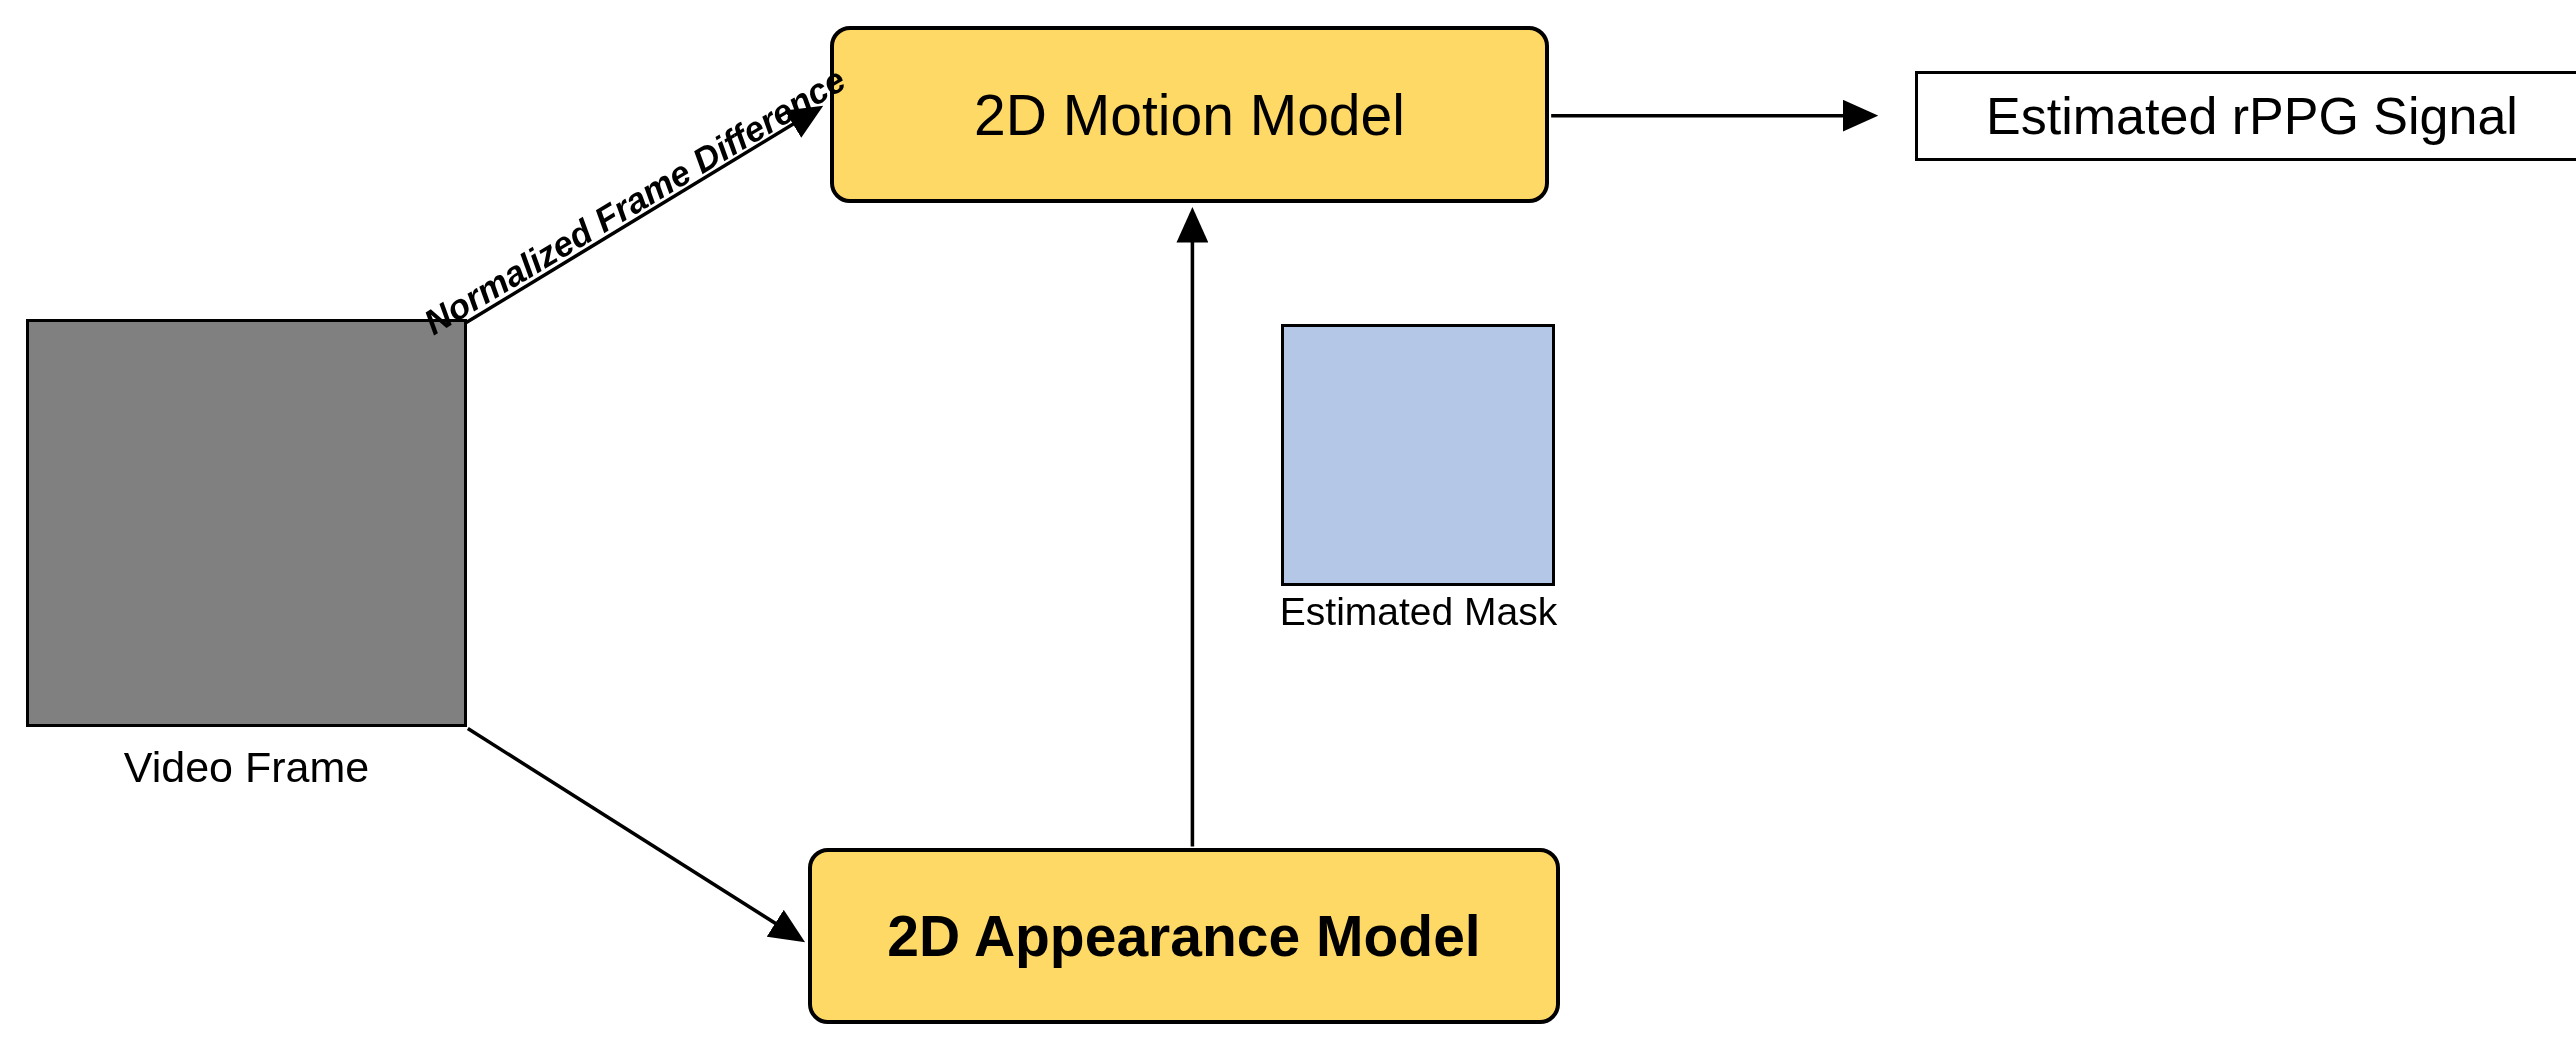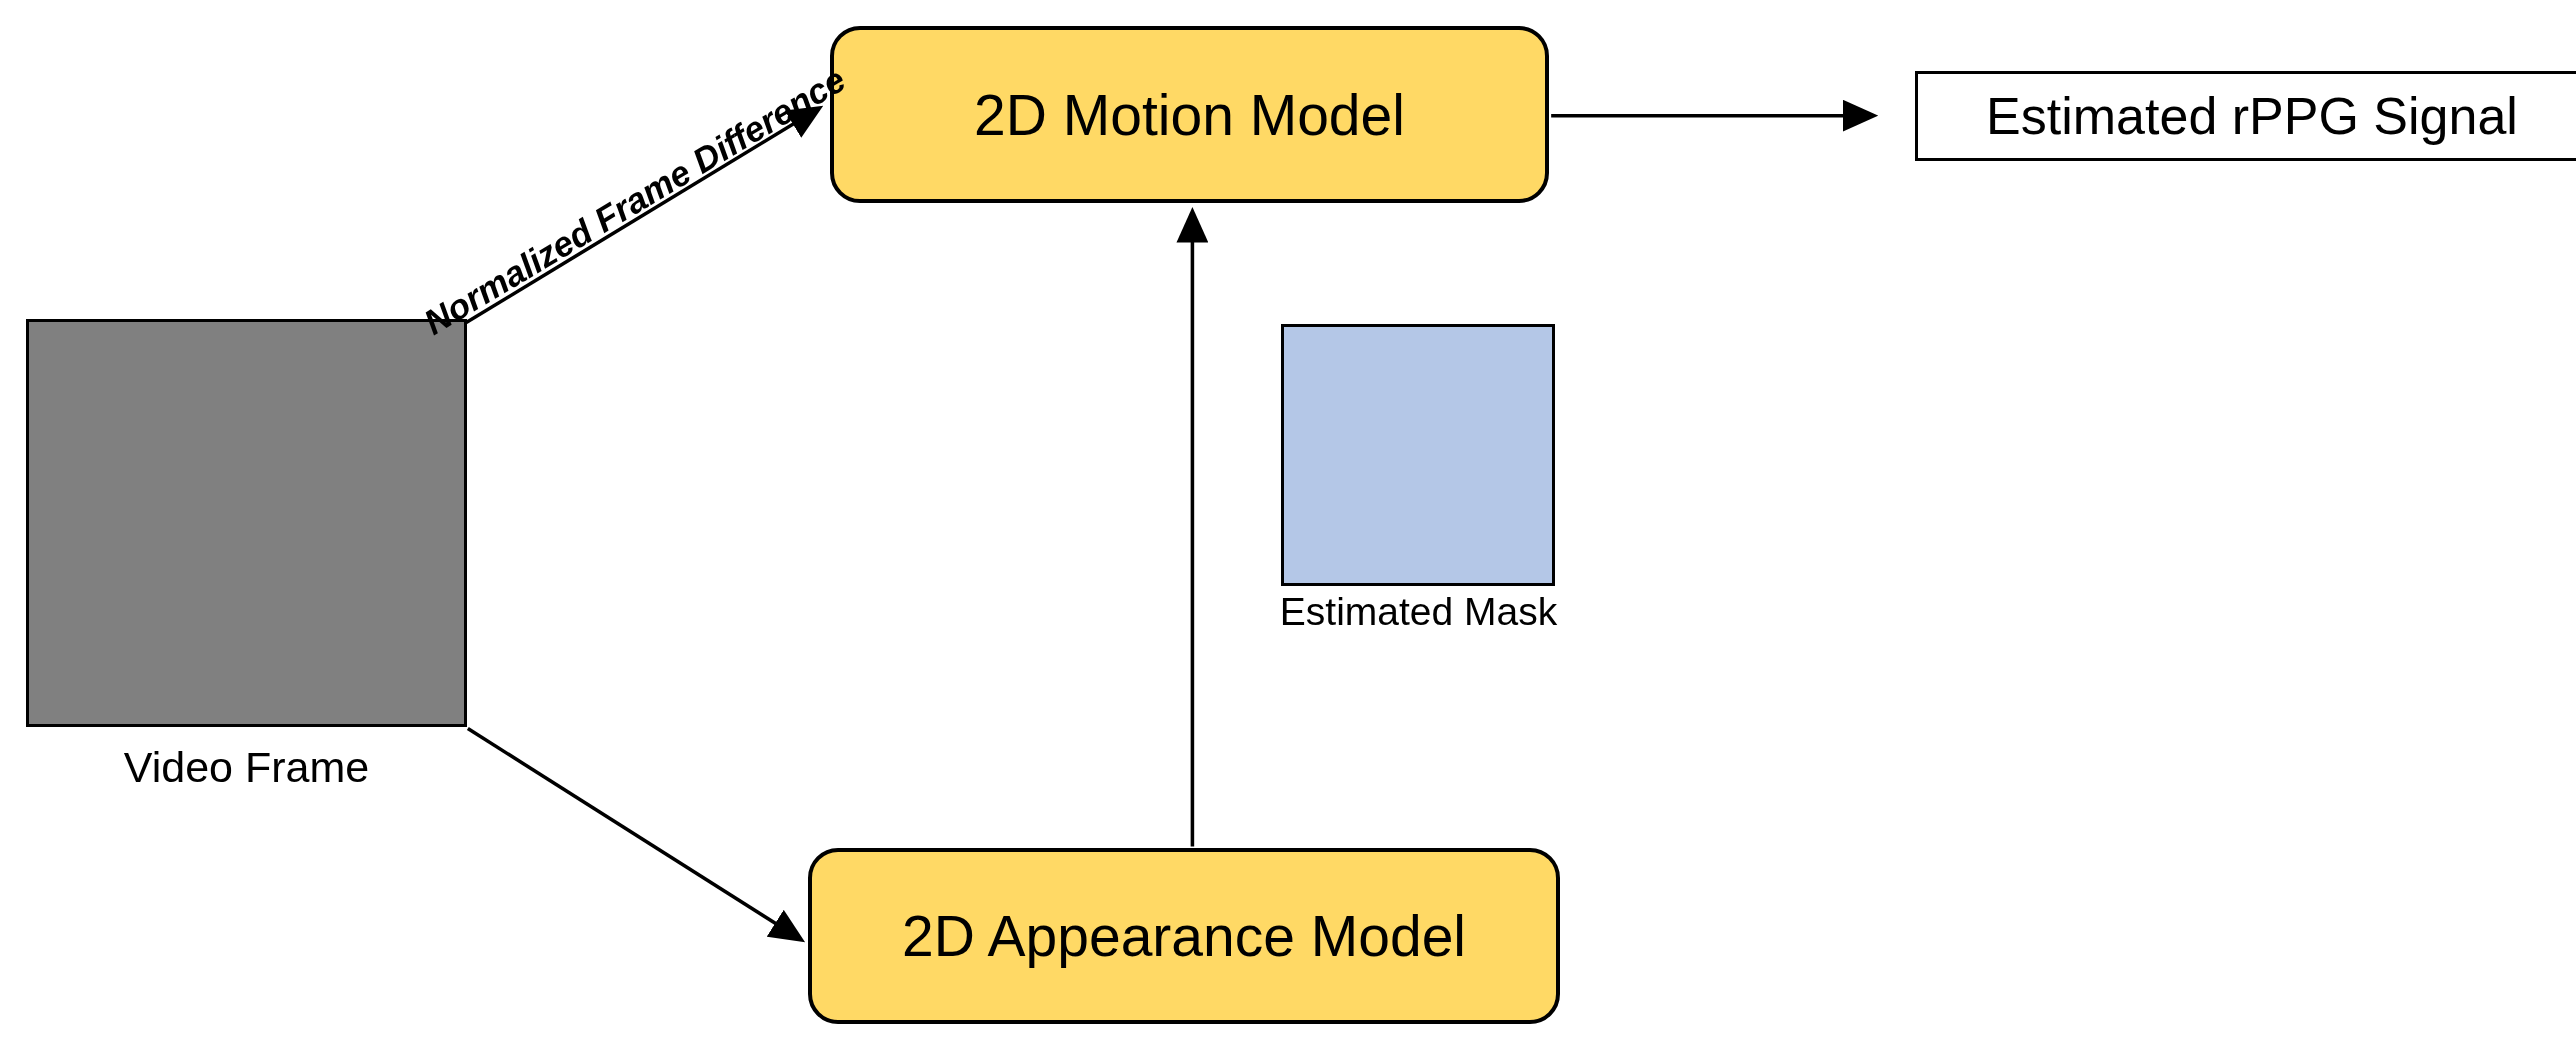--- a/index.html
+++ b/index.html
@@ -32,21 +32,21 @@
   .video-frame-label {
     position: absolute;
     left: 26px; top: 740px;
     width: 441px;
     text-align: center;
     font-size: 43px;
     line-height: 55px;
   }
   .rounded-model {
     border: 4.7px solid #000000;
-    border-radius: 30px;
+    border-radius: 20px;
     font-size: 57px;
   }
   .motion-model {
     left: 830px; top: 26px;
     width: 719px; height: 177px;
   }
   .appearance-model {
     left: 808px; top: 848px;
     width: 752px; height: 176px;
   }
@@ -107,21 +107,21 @@
     <line x1="1971" y1="147" x2="2380" y2="147" stroke="#000000" stroke-width="4.5" marker-end="url(#arrowhead)"></line>
   </svg>
 
   <div class="node video-frame-box" style="background-color: rgb(128, 128, 128);"></div>
   <div class="video-frame-label">Video Frame</div>
 
   <div class="node rounded-model motion-model" style="background-color: rgb(255, 217, 101);">
     <span>2D Motion Model</span>
   </div>
 
-  <div class="node rounded-model appearance-model" style="background-color: rgb(255, 217, 101);">
+  <div class="node rounded-model appearance-model" style="background-color: rgb(255, 217, 101); font-weight: bold;">
     <span>2D Appearance Model</span>
   </div>
 
   <div class="node rppg-box" style="background-color: rgb(255, 255, 255); margin-left: 32px;">
     <span>Estimated rPPG Signal</span>
   </div>
 
   <div class="node attention-mask-box" style="background-color: rgb(180, 199, 231);"></div>
   <div class="attention-mask-label">Estimated Mask</div>
 

